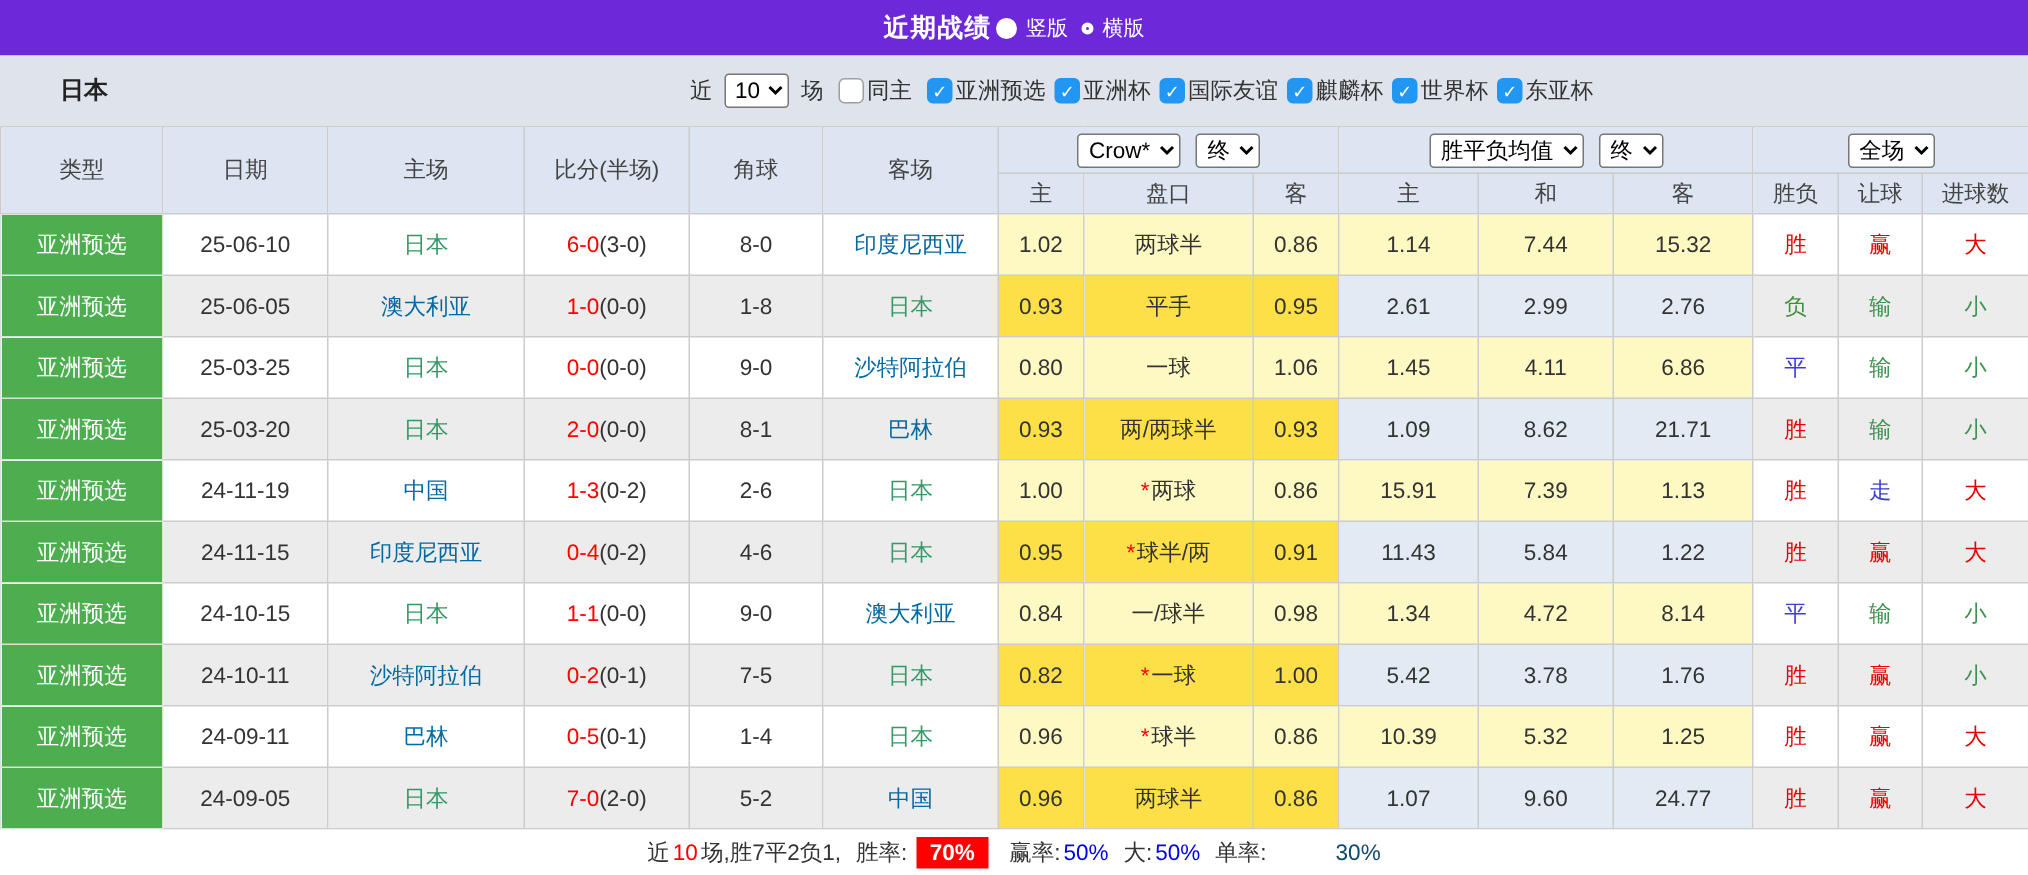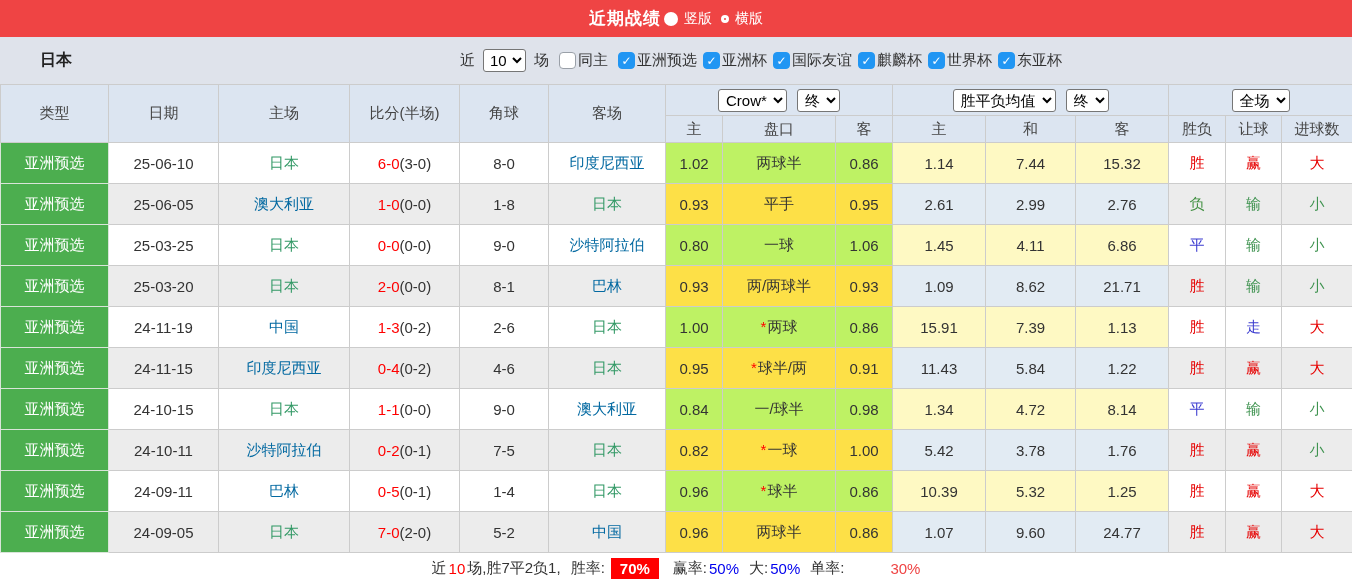--- a/index.html
+++ b/index.html
@@ -3,21 +3,21 @@
 <meta charset="utf-8">
 <style>
   * { box-sizing: border-box; margin: 0; padding: 0; }
   body {
     width: 1352px; height: 583px;
     font-family: "Liberation Sans", "DejaVu Sans", sans-serif;
     background: #fff; color: #333; overflow: hidden;
   }
   
   .titlebar {
-    height: 37px; background: #ef4444; color: #fff;
+    height: 37px; background: #6d28d9; color: #fff;
     display: flex; align-items: center; justify-content: center; gap: 9px;
   }
   .titlebar .title { font-size: 17px; font-weight: bold; letter-spacing: 1px; }
   .radio-group { display: flex; align-items: center; gap: 6px; font-size: 14px; }
   .radio { display: inline-block; border-radius: 50%; cursor: pointer; }
   .radio.sel { width: 14px; height: 14px; background: #fff; margin-left: -6px; }
   .radio.unsel { width: 8px; height: 8px; border: 3px solid #fff; background: transparent; }
   
   .filterbar {
     height: 47px; background: #dfe3eb; position: relative;
@@ -39,38 +39,38 @@
   table { width: 1352px; border-collapse: collapse; table-layout: fixed; font-size: 15px; }
   th, td { border: 1px solid #ccc; text-align: center; overflow: hidden; white-space: nowrap; }
   thead th { background: #dce5f1; color: #444; font-weight: normal; }
   thead tr.h1 th { height: 31px; }
   thead tr.h2 th { height: 27px; }
   thead select { font-size: 15px; padding: 1px 3px; border: 1px solid #767676; border-radius: 3px; background: #fff; margin: 0 5px; }
   tbody td { height: 41px; }
   tbody tr.even td { background: #ececec; }
   tbody tr.odd  td { background: #ffffff; }
   tbody td.type { background: #4cae4f !important; color: #fff; border-color: #d9e4d9; }
-  tbody tr.odd td.cream { background: #bef264; }
+  tbody tr.odd td.cream { background: #fef9c3; }
   tbody tr.even td.cream { background: #fde047; }
   tbody tr.odd td.avg { background: #fef9c3; }
   tbody tr.even td.avg { background: #e2ebf3; }
   td.team { color: #0369a1; }
   td.team.focus { color: #339966; }
   .score { color: #f00; margin-top: 24px; }
   .half { color: #333; }
   .star { color: #f00; margin-right: 1px; }
   
   .footer {
     height: 31px; display: flex; align-items: center; justify-content: center;
     font-size: 15px; color: #333; gap: 2px; background: #fff;
   }
   .footer .red { color: #f00; }
   .footer .badge { background: #f00; color: #fff; font-weight: bold; padding: 2px 9px; margin: 0 4px; }
   .footer .blue { color: #0000ee; }
-  .footer .green { color: #ef4444; margin-left: 44px; }
+  .footer .green { color: #0c4a6e; margin-left: 44px; }
   .footer .seg { margin-left: 8px; }
 </style>
 </head>
 <body>
 
 <div class="titlebar">
   <span class="title">近期战绩</span>
   <span class="radio-group">
     <span class="radio sel"></span>
     <span>竖版</span>

